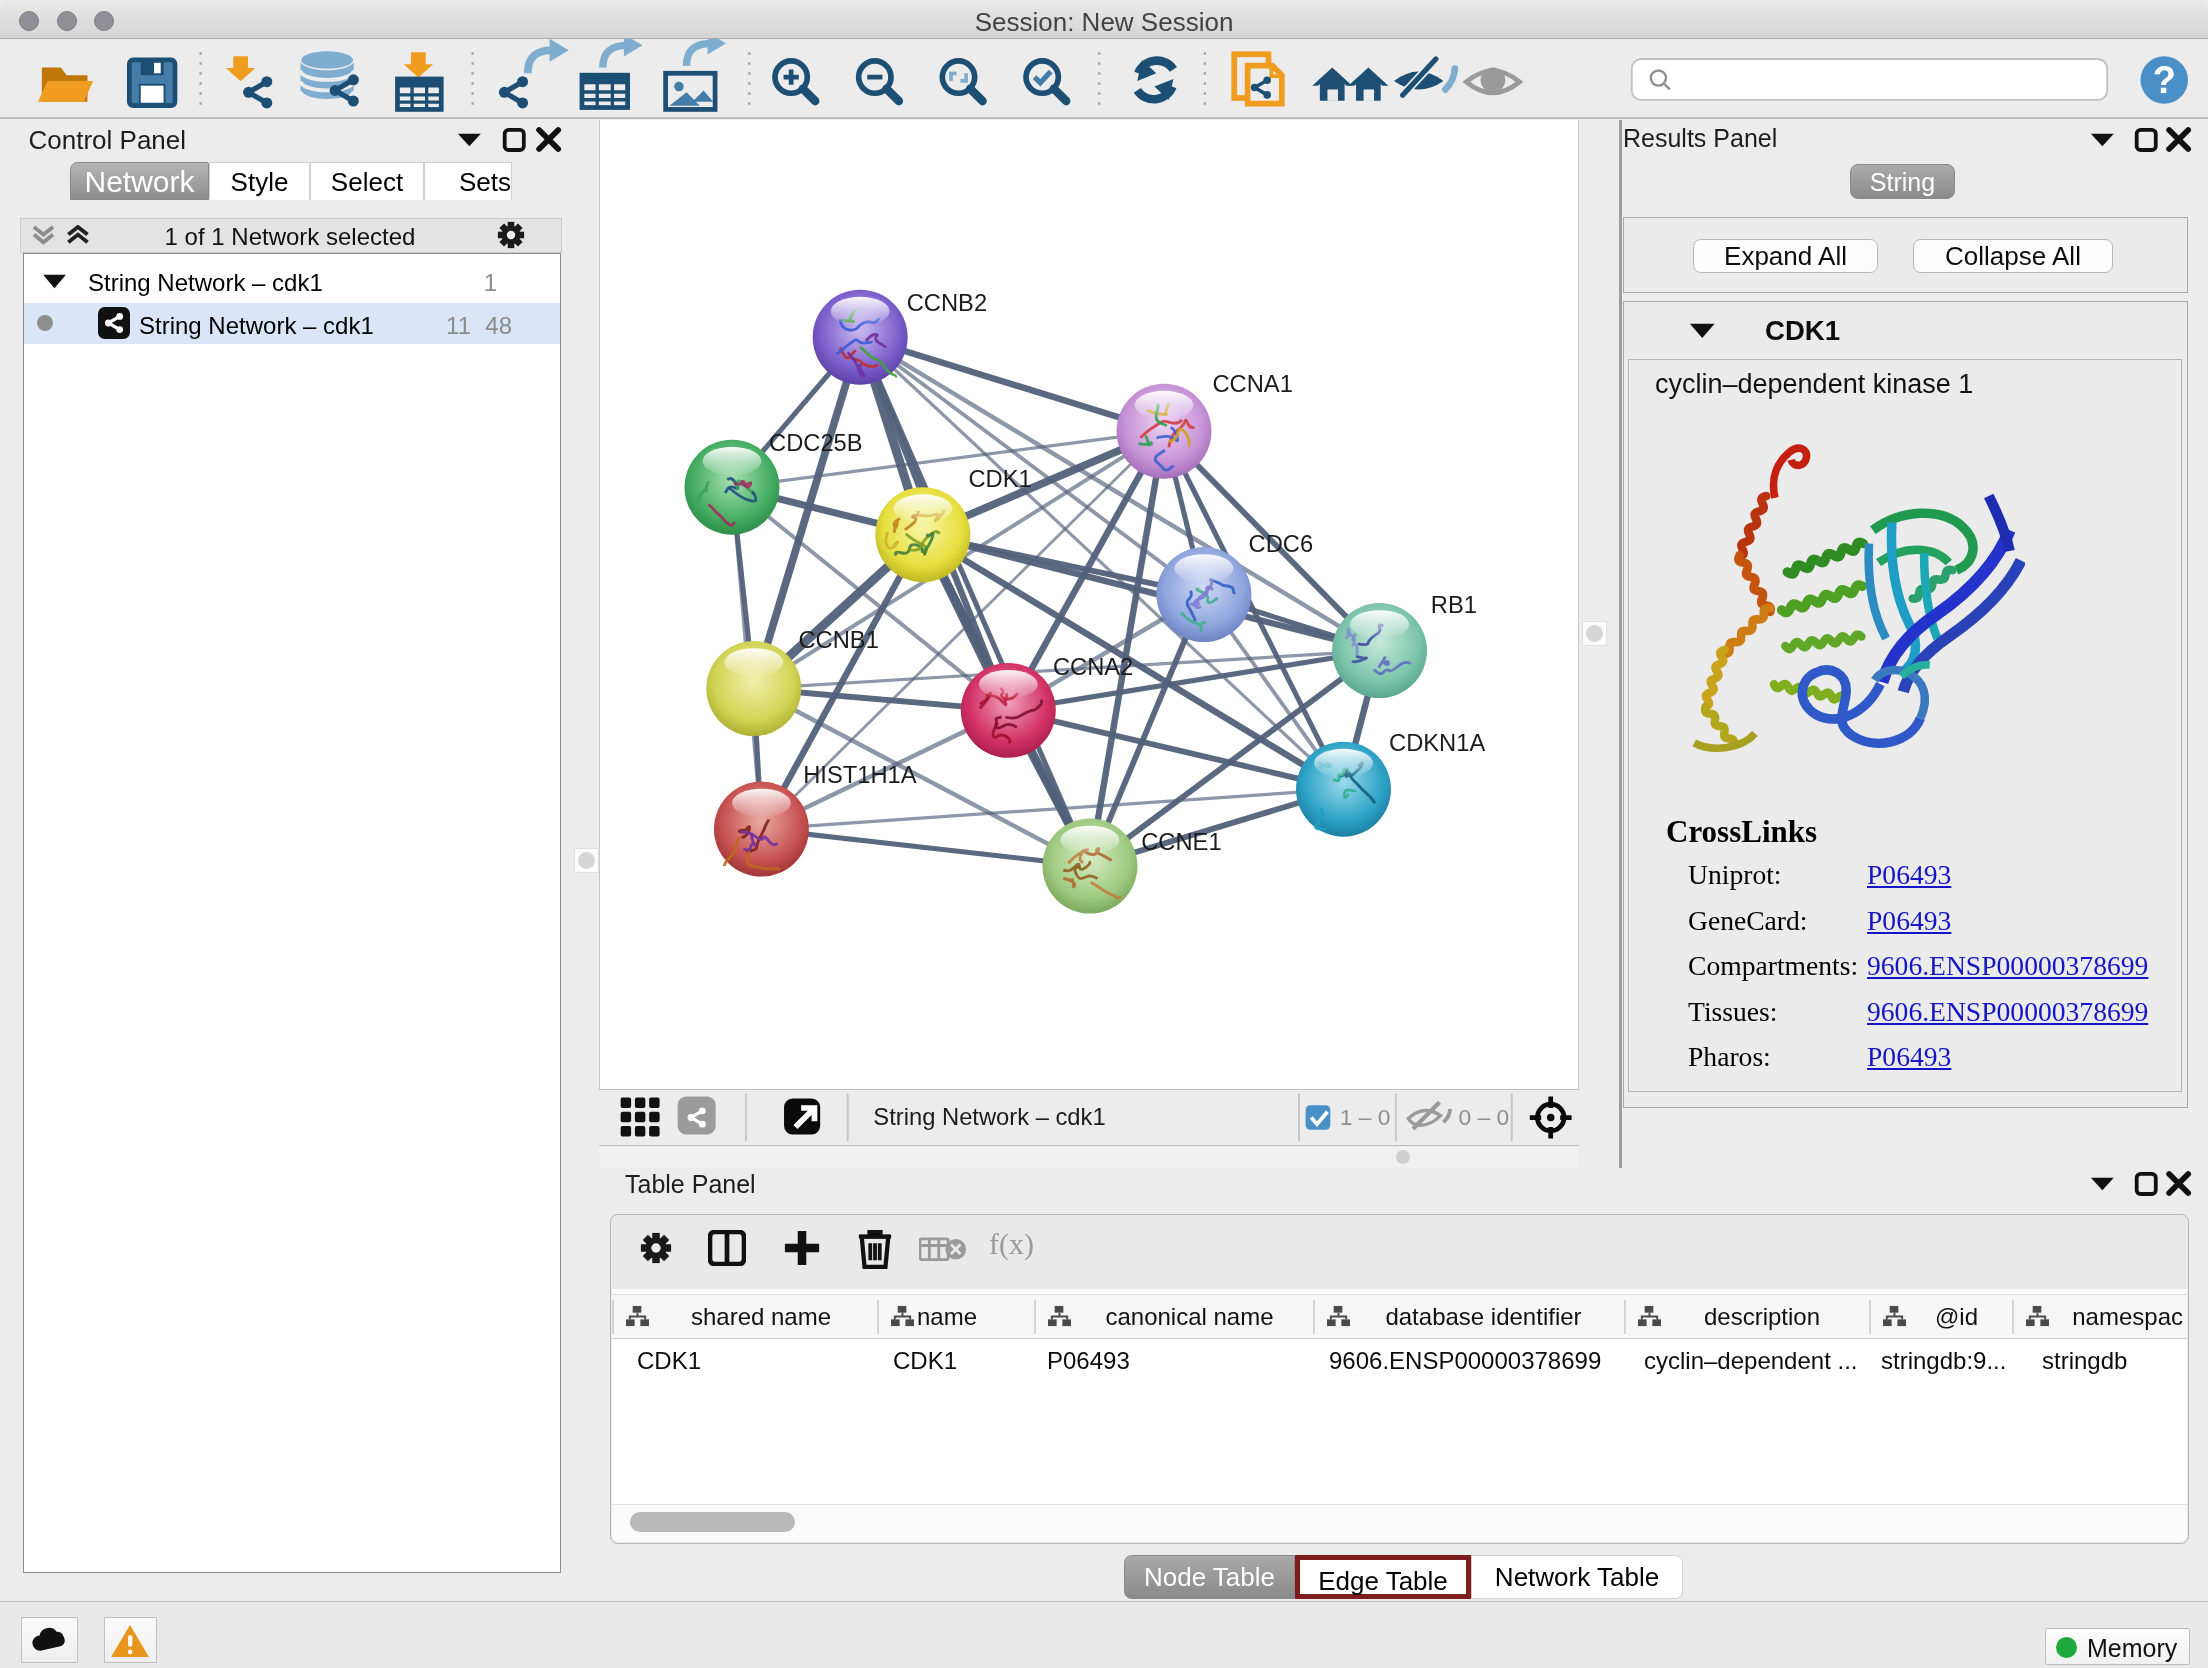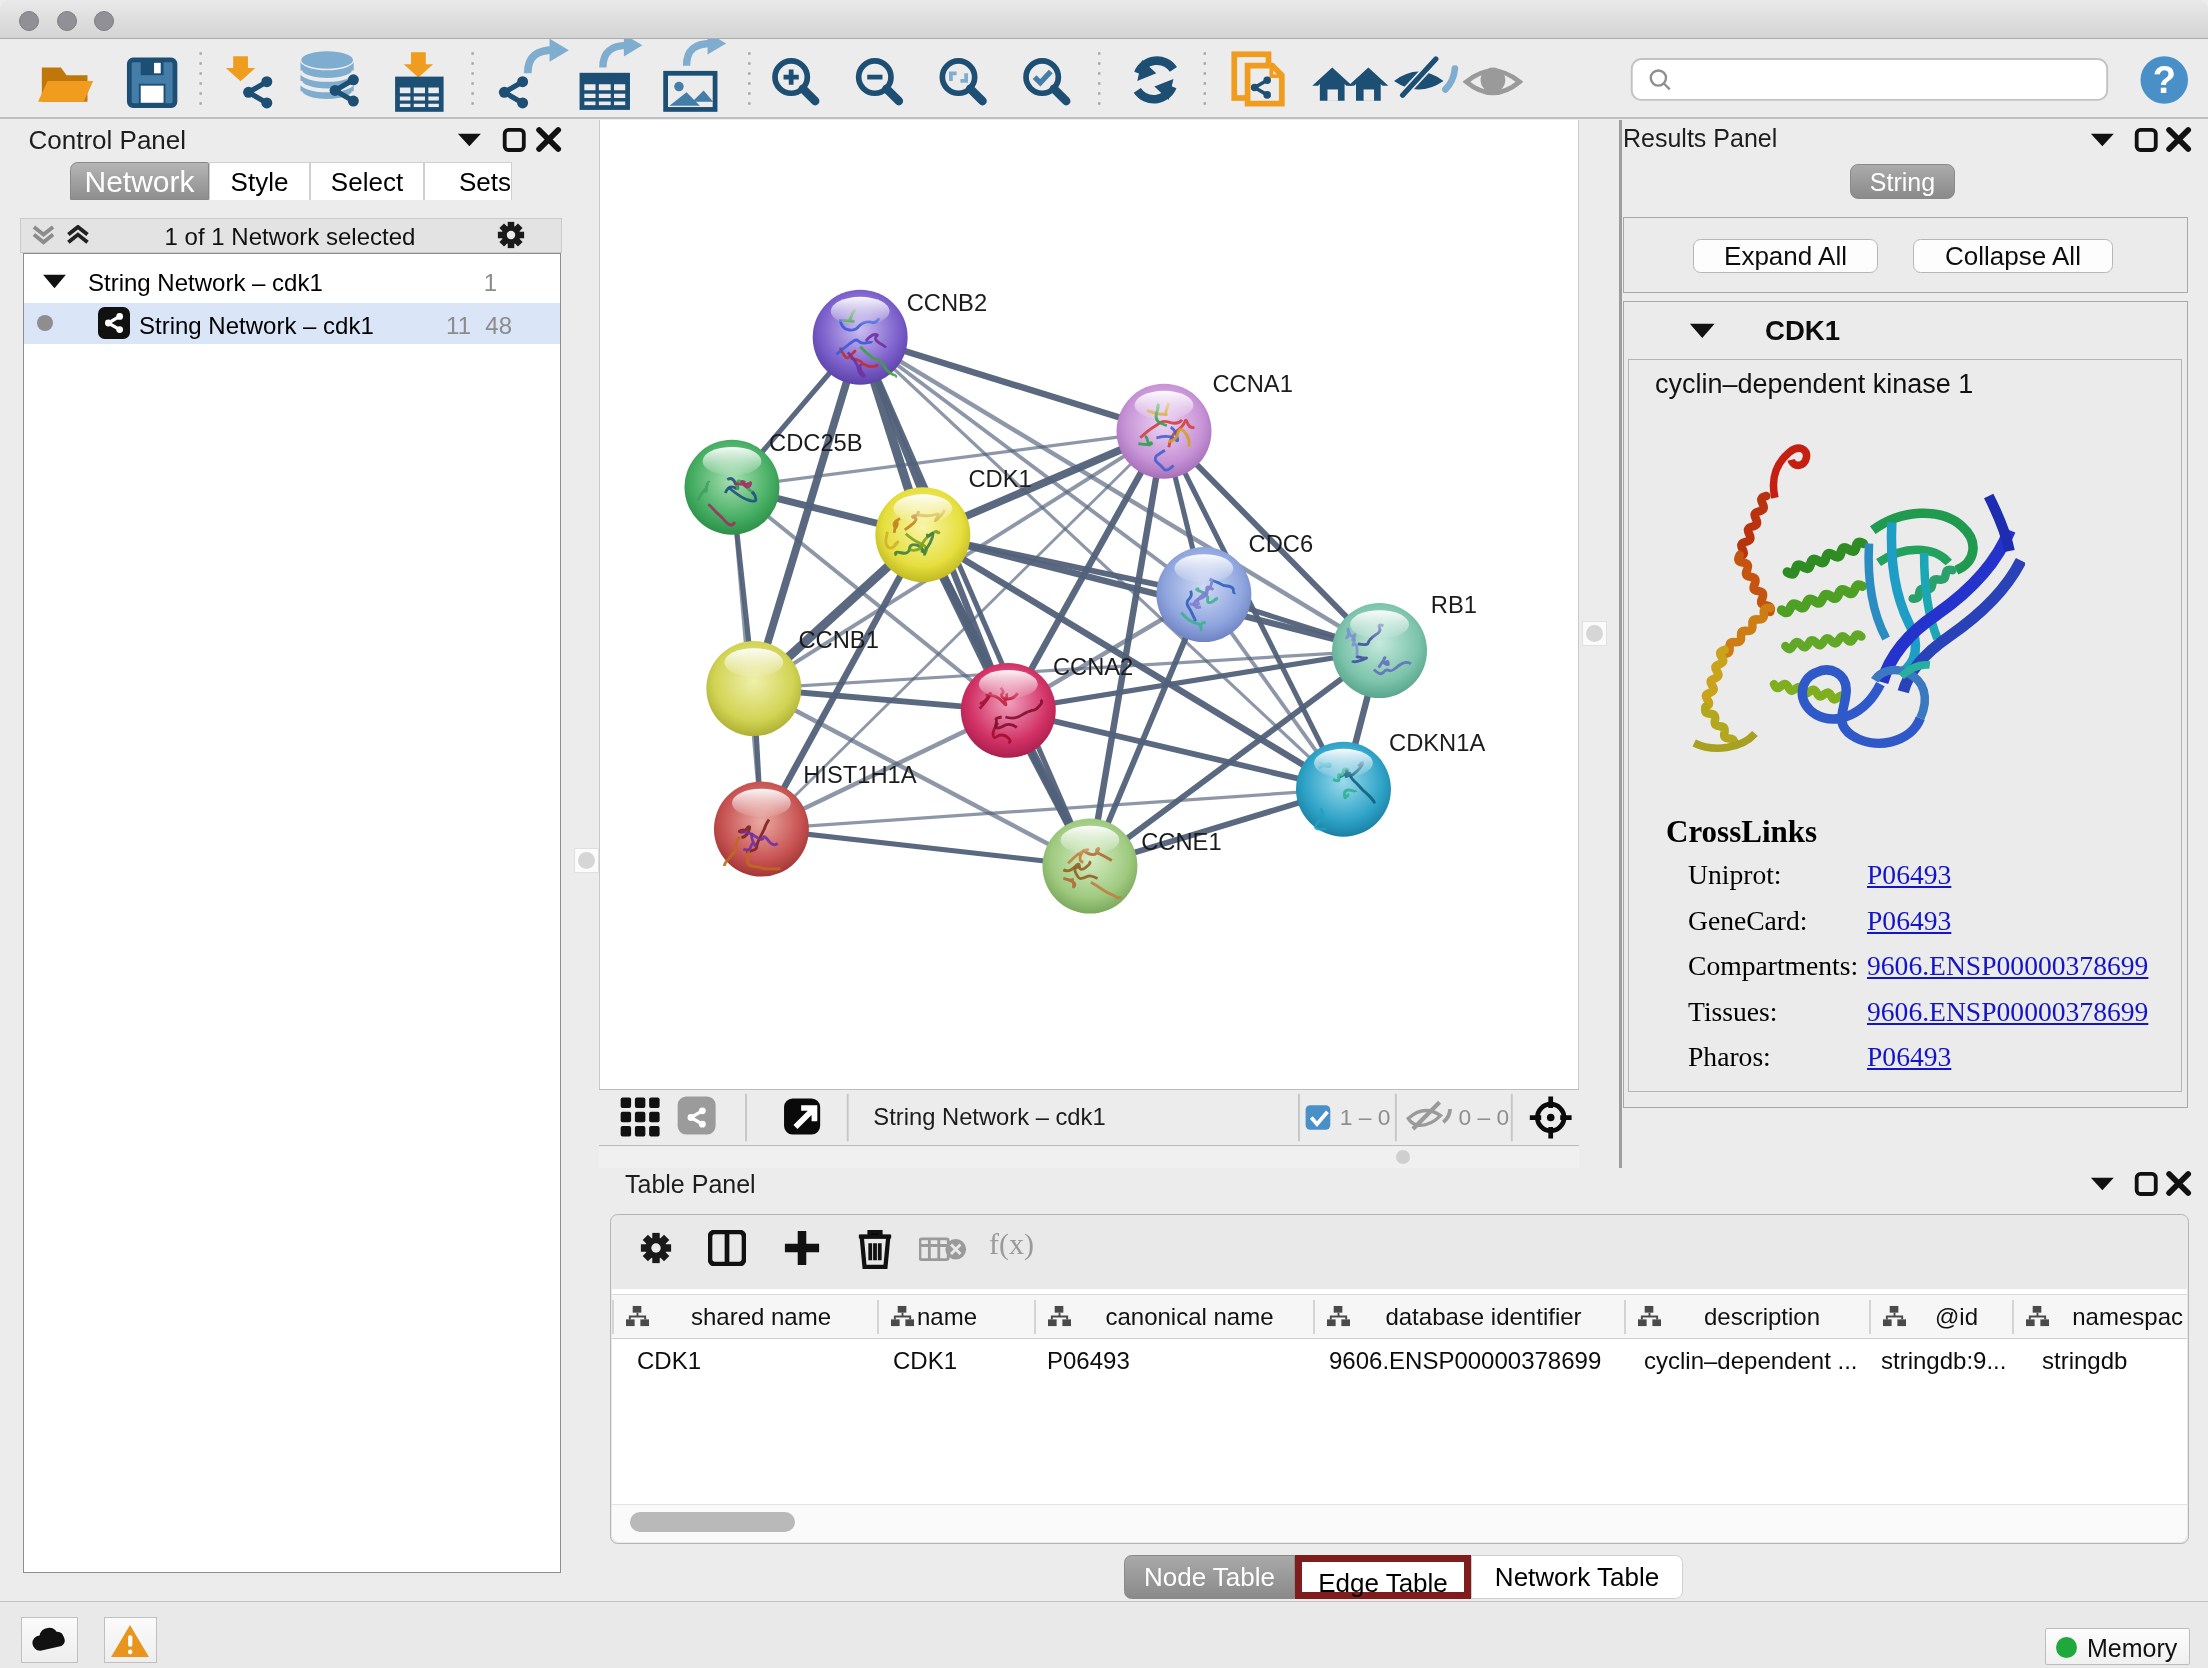--- a/index.html
+++ b/index.html
@@ -4,20 +4,21 @@
 html,body{width:2208px;height:1668px;overflow:hidden;background:#ececec;
  font-family:"Liberation Sans",sans-serif;position:relative}
 .abs{position:absolute}
 .hdrtxt{font-size:26px;color:#1d1d1d}
 </style></head>
 <body>
 <div class="abs" style="left:0;top:0;width:2208px;height:39px;background:linear-gradient(#e9e9e9,#d4d4d4);border-bottom:1px solid #ababab;border-radius:9.5px 9.5px 0 0">
     <div class="abs" style="left:19px;top:10.5px;width:20px;height:20px;border-radius:50%;background:#909096;border:1px solid #7e7e84"></div>
     <div class="abs" style="left:57px;top:10.5px;width:20px;height:20px;border-radius:50%;background:#909096;border:1px solid #7e7e84"></div>
     <div class="abs" style="left:94px;top:10.5px;width:20px;height:20px;border-radius:50%;background:#909096;border:1px solid #7e7e84"></div>
+    <div class="abs" style="left:0;top:6.7px;width:2208px;text-align:center;font-size:26px;color:#434343">Session: New Session</div>
   </div>
 <svg class="abs" style="left:0;top:39px" width="2208" height="80" viewBox="0 0 2322 84">
     <path d="M44 30 L64 30 L70 38 L92 38 L92 66 L44 66 Z" fill="#bf7709"></path>
     <path d="M40 66 L50 44 L98 44 L88 66 Z" fill="#f09c1e"></path>
     <rect x="136" y="22" width="48" height="48" rx="4" fill="#437da8" stroke="#1d4e73" stroke-width="5"></rect>
     <rect x="148" y="22" width="24" height="16" fill="#1d4e73"></rect>
     <rect x="162" y="25" width="7" height="11" fill="#fff"></rect>
     <rect x="147" y="48" width="26" height="20" fill="#fff" stroke="#1d4e73" stroke-width="2"></rect>
     <line x1="211" y1="14" x2="211" y2="72" stroke="#a5a5a5" stroke-width="2.5" stroke-dasharray="2.5 8"></line>
     <path d="M245.25 18 L260.75 18 L260.75 30.4 L268.5 30.4 L253 44.35 L237.5 30.4 L245.25 30.4 Z" fill="#f09c1e"></path>
@@ -568,21 +569,21 @@
 <div class="abs" style="left:637px;top:1347px;font-size:24px;color:#0d0d0d">CDK1</div>
 <div class="abs" style="left:893px;top:1347px;font-size:24px;color:#0d0d0d">CDK1</div>
 <div class="abs" style="left:1047px;top:1347px;font-size:24px;color:#0d0d0d">P06493</div>
 <div class="abs" style="left:1329px;top:1347px;font-size:24px;color:#0d0d0d">9606.ENSP00000378699</div>
 <div class="abs" style="left:1644px;top:1347px;font-size:24px;color:#0d0d0d">cyclin–dependent ...</div>
 <div class="abs" style="left:1881px;top:1347px;font-size:24px;color:#0d0d0d">stringdb:9...</div>
 <div class="abs" style="left:2042px;top:1347px;font-size:24px;color:#0d0d0d">stringdb</div>
 <div class="abs" style="left:612px;top:1504px;width:1575px;height:38px;background:#fafafa;border-top:1px solid #e2e2e2;border-radius:0 0 7.6px 7.6px"></div>
 <div class="abs" style="left:630px;top:1512px;width:165px;height:20px;border-radius:10.5px;background:#b9b9b9"></div>
 <div class="abs" style="left:1124px;top:1555px;width:171px;height:44px;background:linear-gradient(#a9a9a9,#8a8a8a);color:#fff;border:1px solid #8a8a8a;border-radius:7.6px 0 0 7.6px;font-size:26px;text-align:center;line-height:42px">Node Table</div>
-<div class="abs" style="left:1295px;top:1555px;width:176px;height:44px;background:#fff;color:#000;border:7px solid #7f1d1d;font-size:26px;text-align:center;line-height:42px">Edge Table</div>
+<div class="abs" style="left:1295px;top:1555px;width:176px;height:44px;background:#fff;color:#000;border:5px solid #7f1d1d;font-size:26px;text-align:center;line-height:42px">Edge Table</div>
 <div class="abs" style="left:1471px;top:1555px;width:212px;height:44px;background:#fff;color:#000;border:1px solid #cfcfcf;border-radius:0 7.6px 7.6px 0;font-size:26px;text-align:center;line-height:42px">Network Table</div>
 <div class="abs" style="left:0;top:1601px;width:2208px;height:68px;background:#e9e9e9;border-top:1px solid #c3c3c3"></div>
 <div class="abs" style="left:21px;top:1617px;width:57px;height:46px;background:linear-gradient(#fbfbfb,#eee);border:1px solid #c0c0c0"></div>
 <svg class="abs" style="left:28.5px;top:1626px" width="42" height="28.5" viewBox="0 0 44 30">
     <path d="M12 26 a8 8 0 0 1 -1 -16 a10 10 0 0 1 19 -2 a7 7 0 0 1 4 13 z" fill="#111"></path>
     <circle cx="30" cy="12" r="6" fill="#111"></circle>
   </svg>
 <div class="abs" style="left:104px;top:1617px;width:53px;height:46px;background:linear-gradient(#fbfbfb,#eee);border:1px solid #c0c0c0"></div>
 <svg class="abs" style="left:109px;top:1623px" width="42" height="36" viewBox="0 0 44 38">
     <path d="M22 2 L42 36 L2 36 Z" fill="#e8951d"></path>

